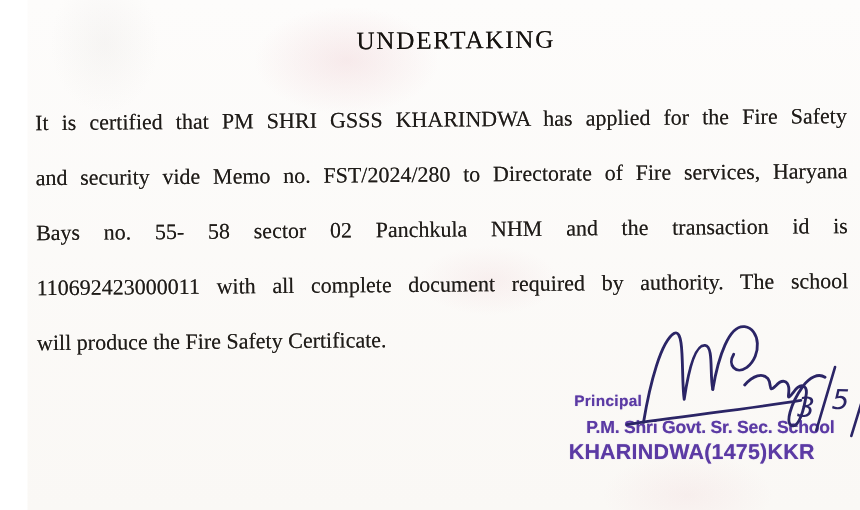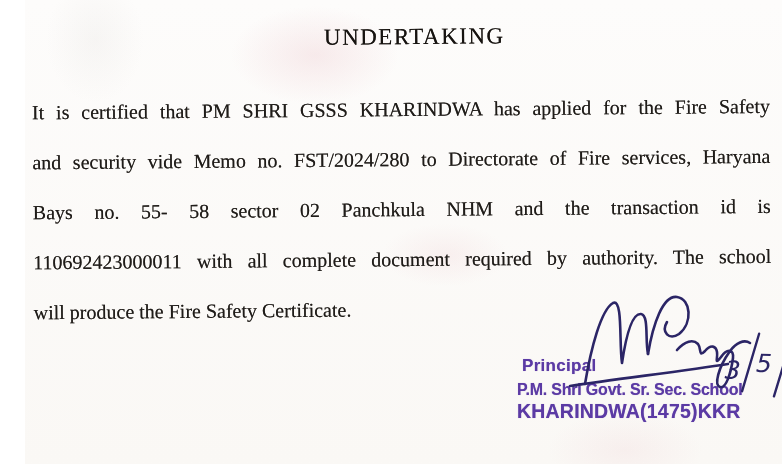--- a/index.html
+++ b/index.html
@@ -68,27 +68,27 @@
     top: 357px;
     color: #5b3aa4;
     font-family: "Liberation Sans", sans-serif;
     text-shadow: 0 0 0.7px rgba(91,58,164,0.65);
     line-height: 1;
   }
   .stamp-role {
     position: absolute;
     left: 5px;
     top: 0px;
-    font-size: 17px;
+    font-size: 14px;
     font-weight: 600;
     letter-spacing: 0.3px;
   }
   .stamp-school {
     position: absolute;
-    left: 0px;
+    left: 16px;
     top: 25px;
     font-size: 16px;
     font-weight: 700;
     letter-spacing: -0.2px;
     white-space: nowrap;
   }
   .stamp-code {
     position: absolute;
     left: 0px;
     top: 45px;

